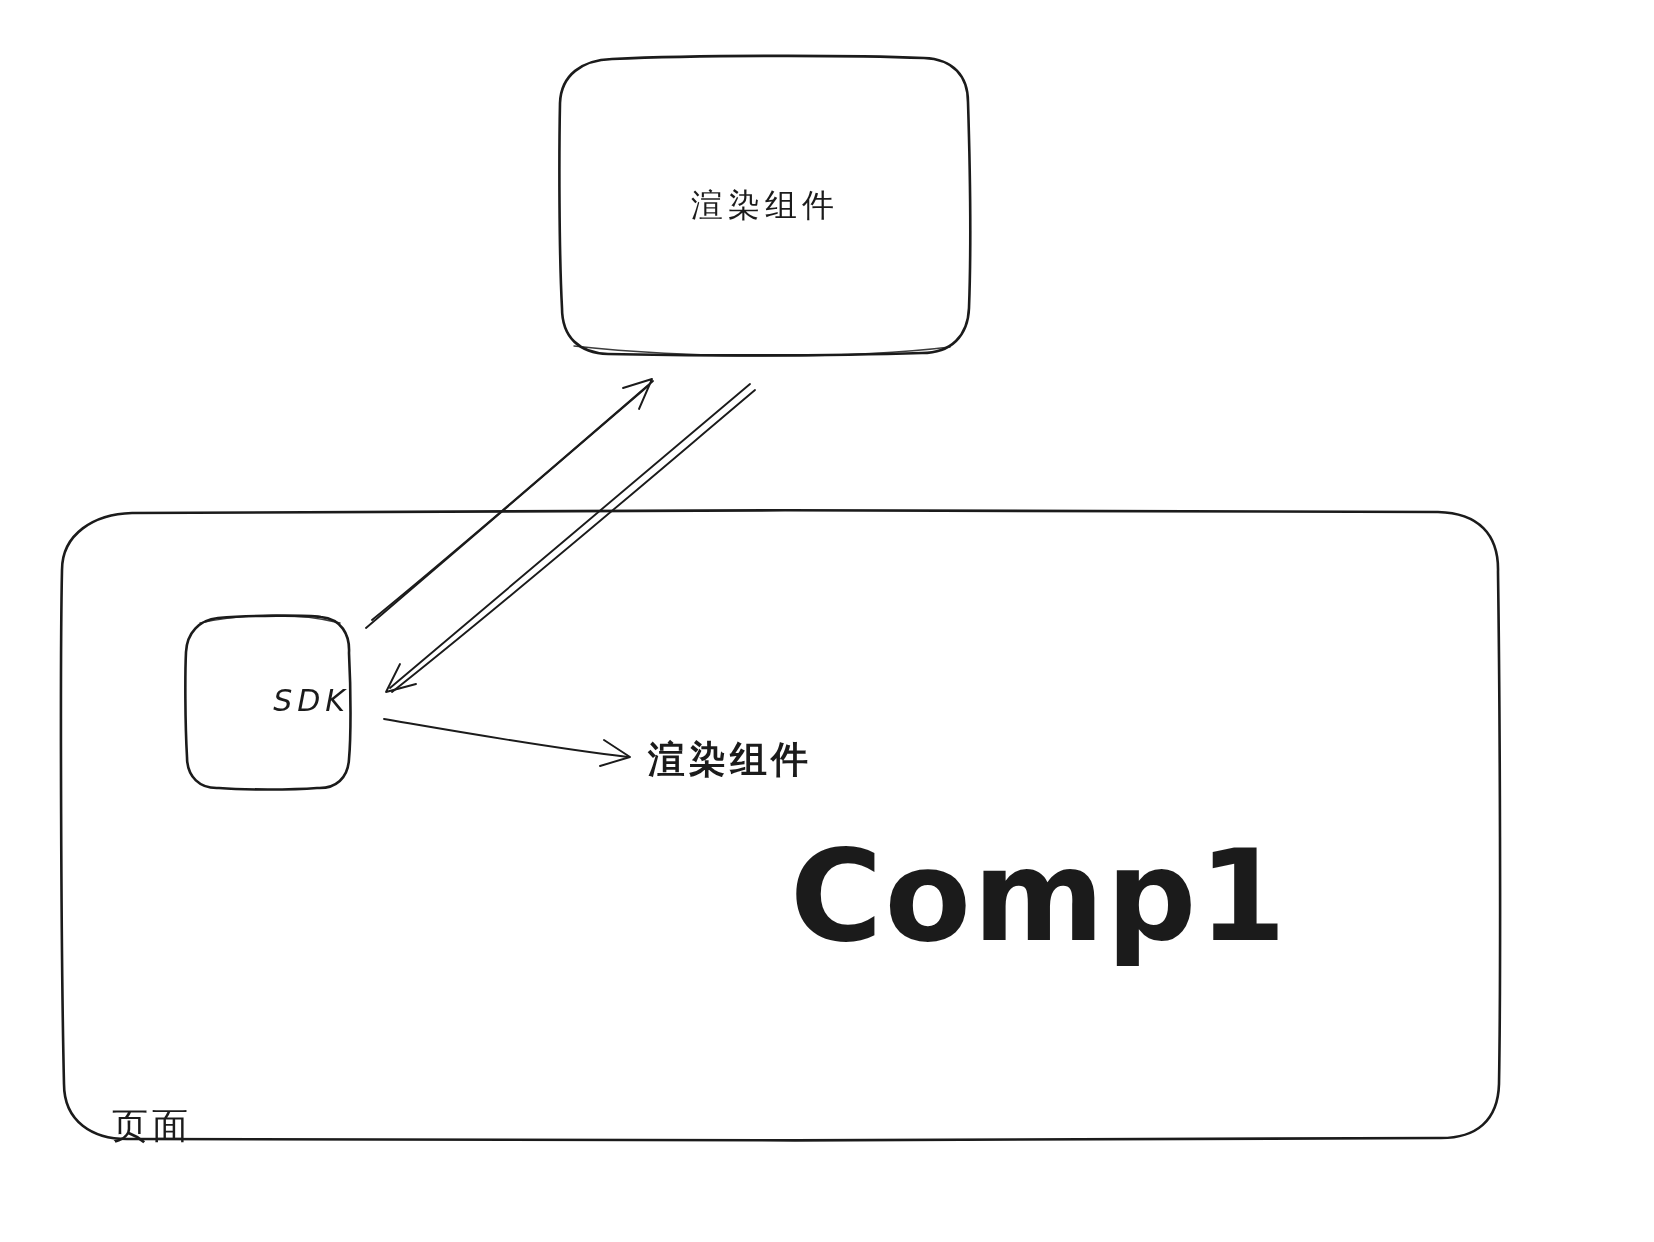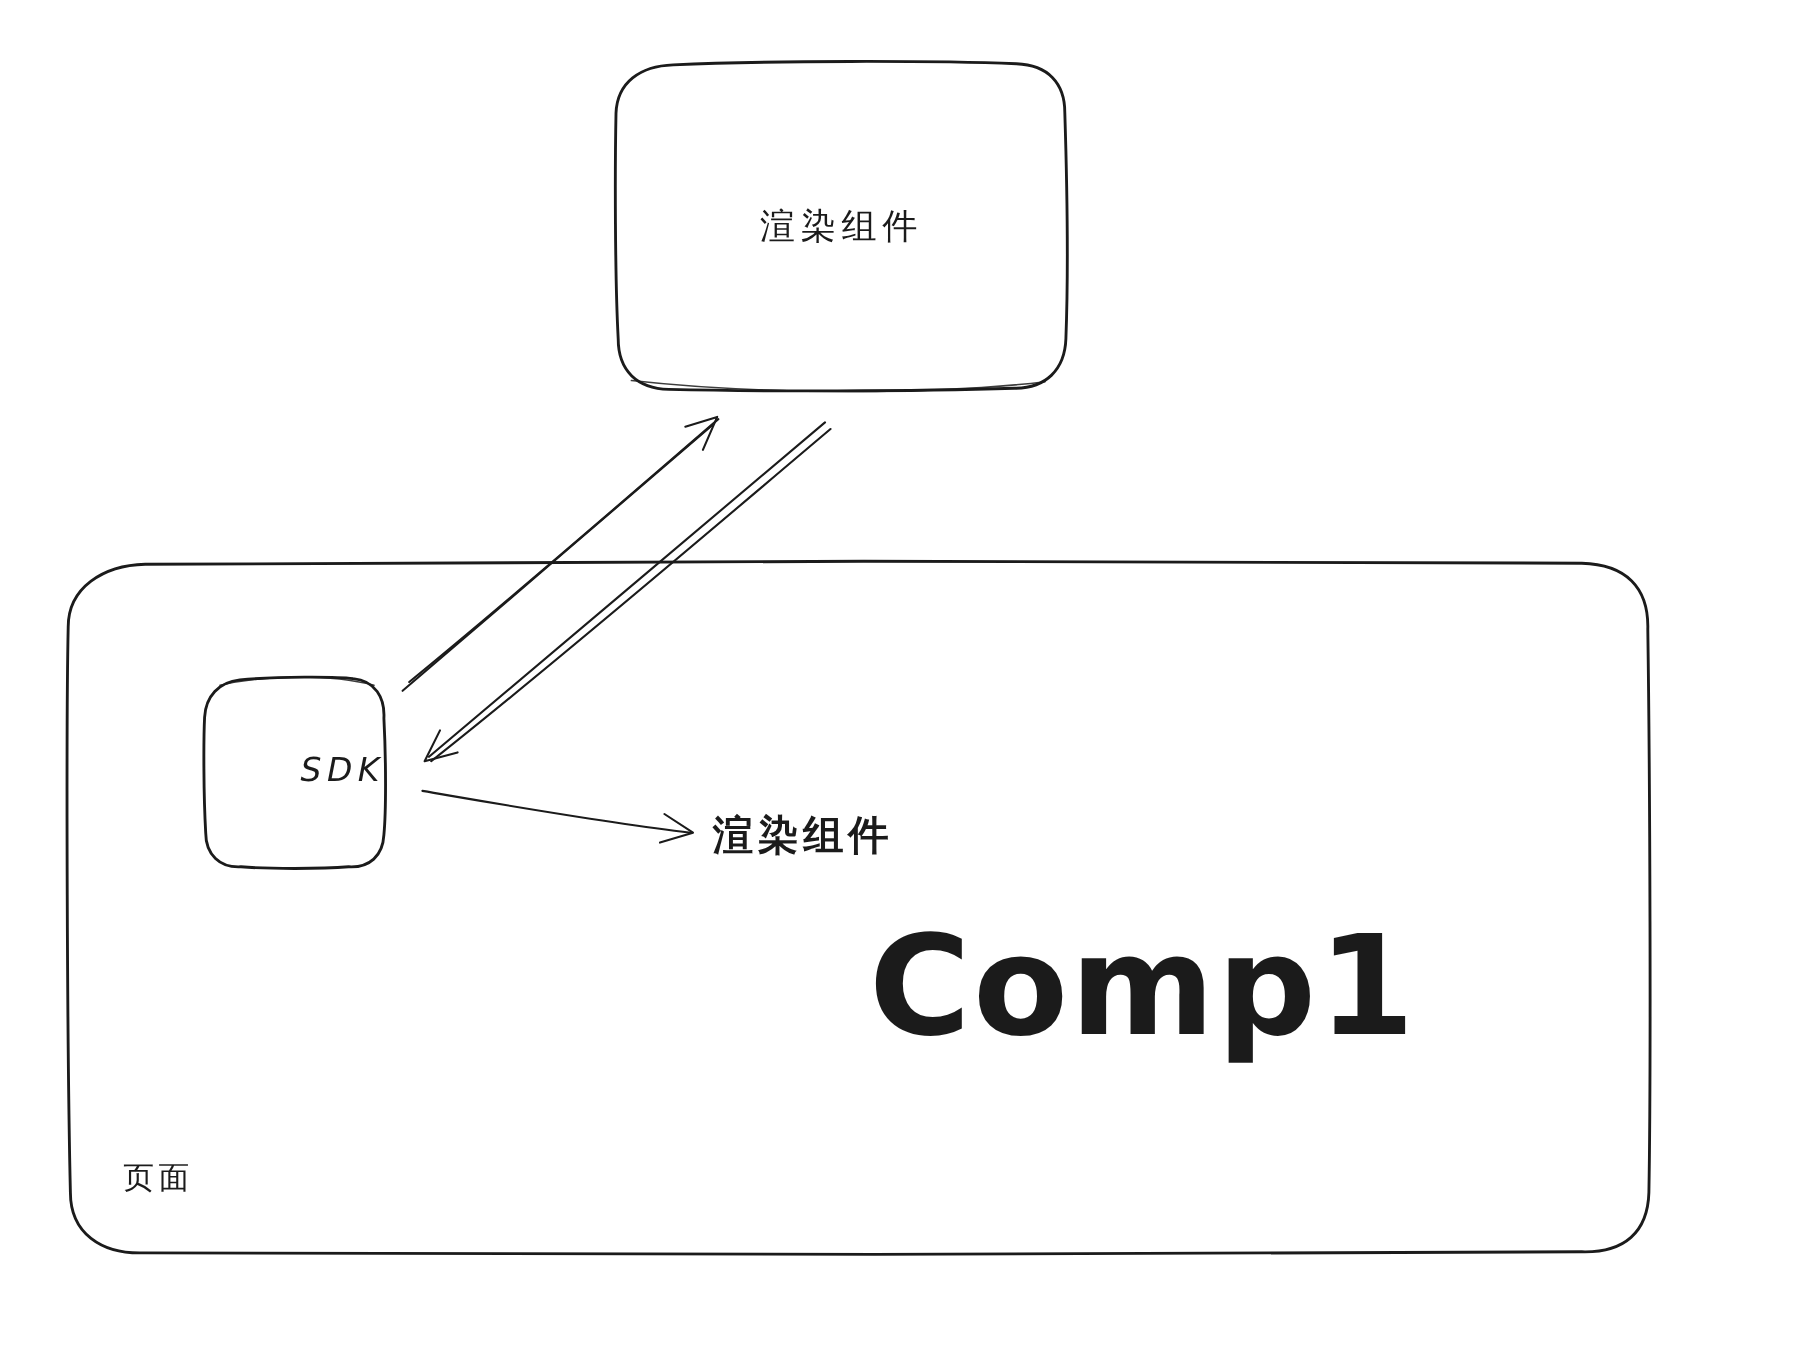--- a/index.html
+++ b/index.html
@@ -54,22 +54,22 @@
     left: 648px; top: 740px;
     font-size: 37px; letter-spacing: 4px; font-weight: bold;
   }
   .label-comp1 {
     left: 790px; top: 828px; width: 370px;
     text-align: center;
     font-size: 126px; font-weight: bold;
     letter-spacing: 2px;
   }
   .label-page {
-    left: 112px; top: 1056px;
-    font-size: 28px; letter-spacing: 4px;
+    left: 112px; top: 1106px;
+    font-size: 36px; letter-spacing: 4px;
   }
 </style>
 </head>
 <body>
 
 <div class="canvas">
 
   <svg class="layer" width="1654" height="1242" viewBox="0 0 1654 1242">
 
     <g>

